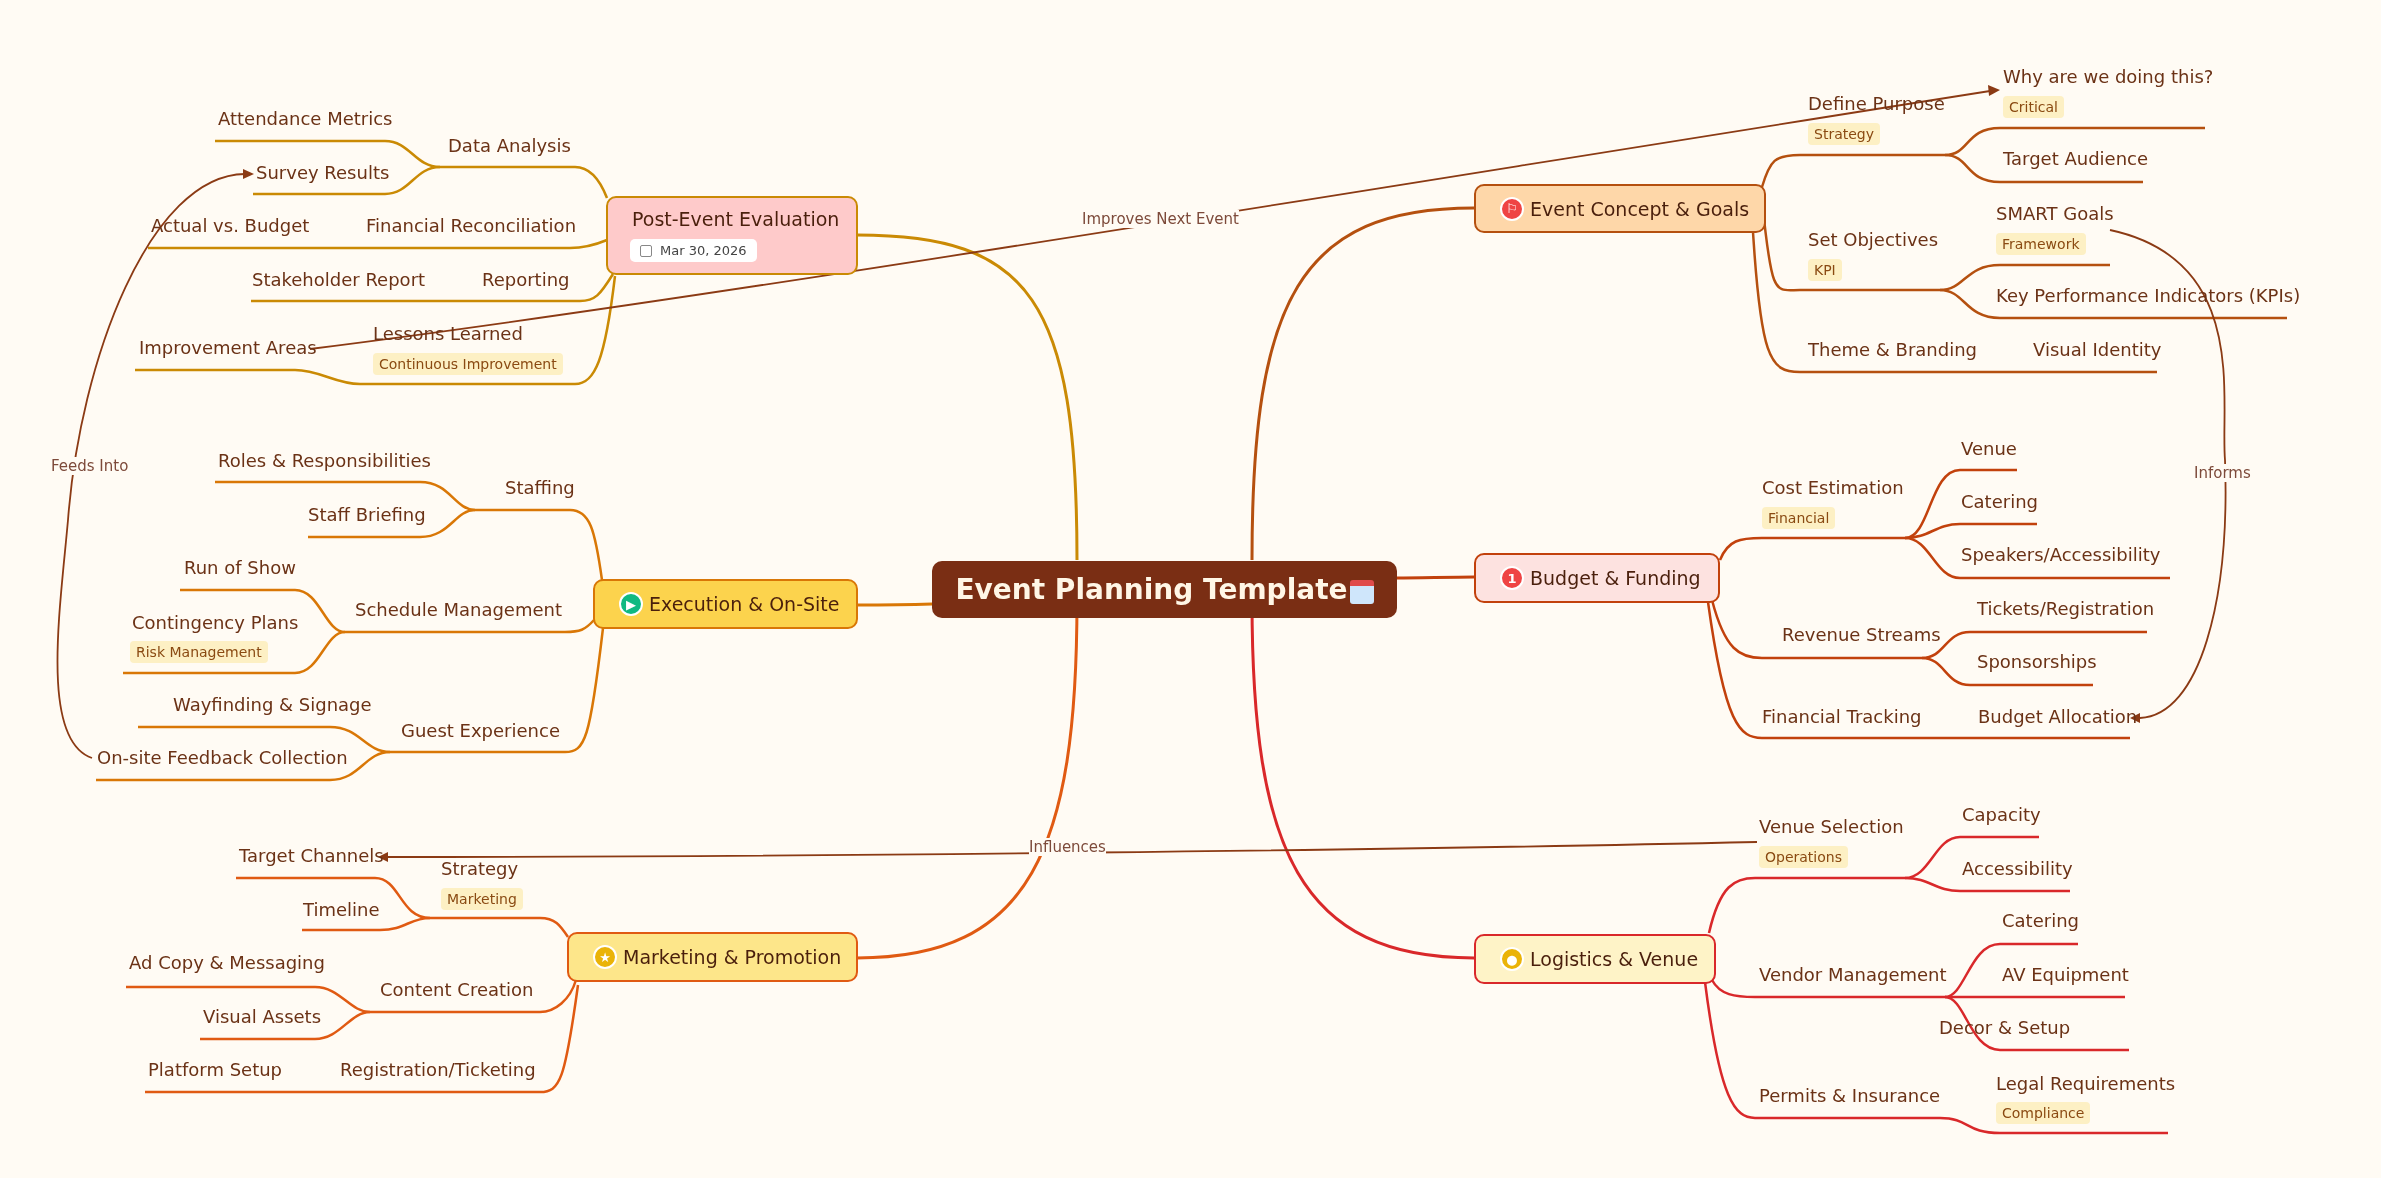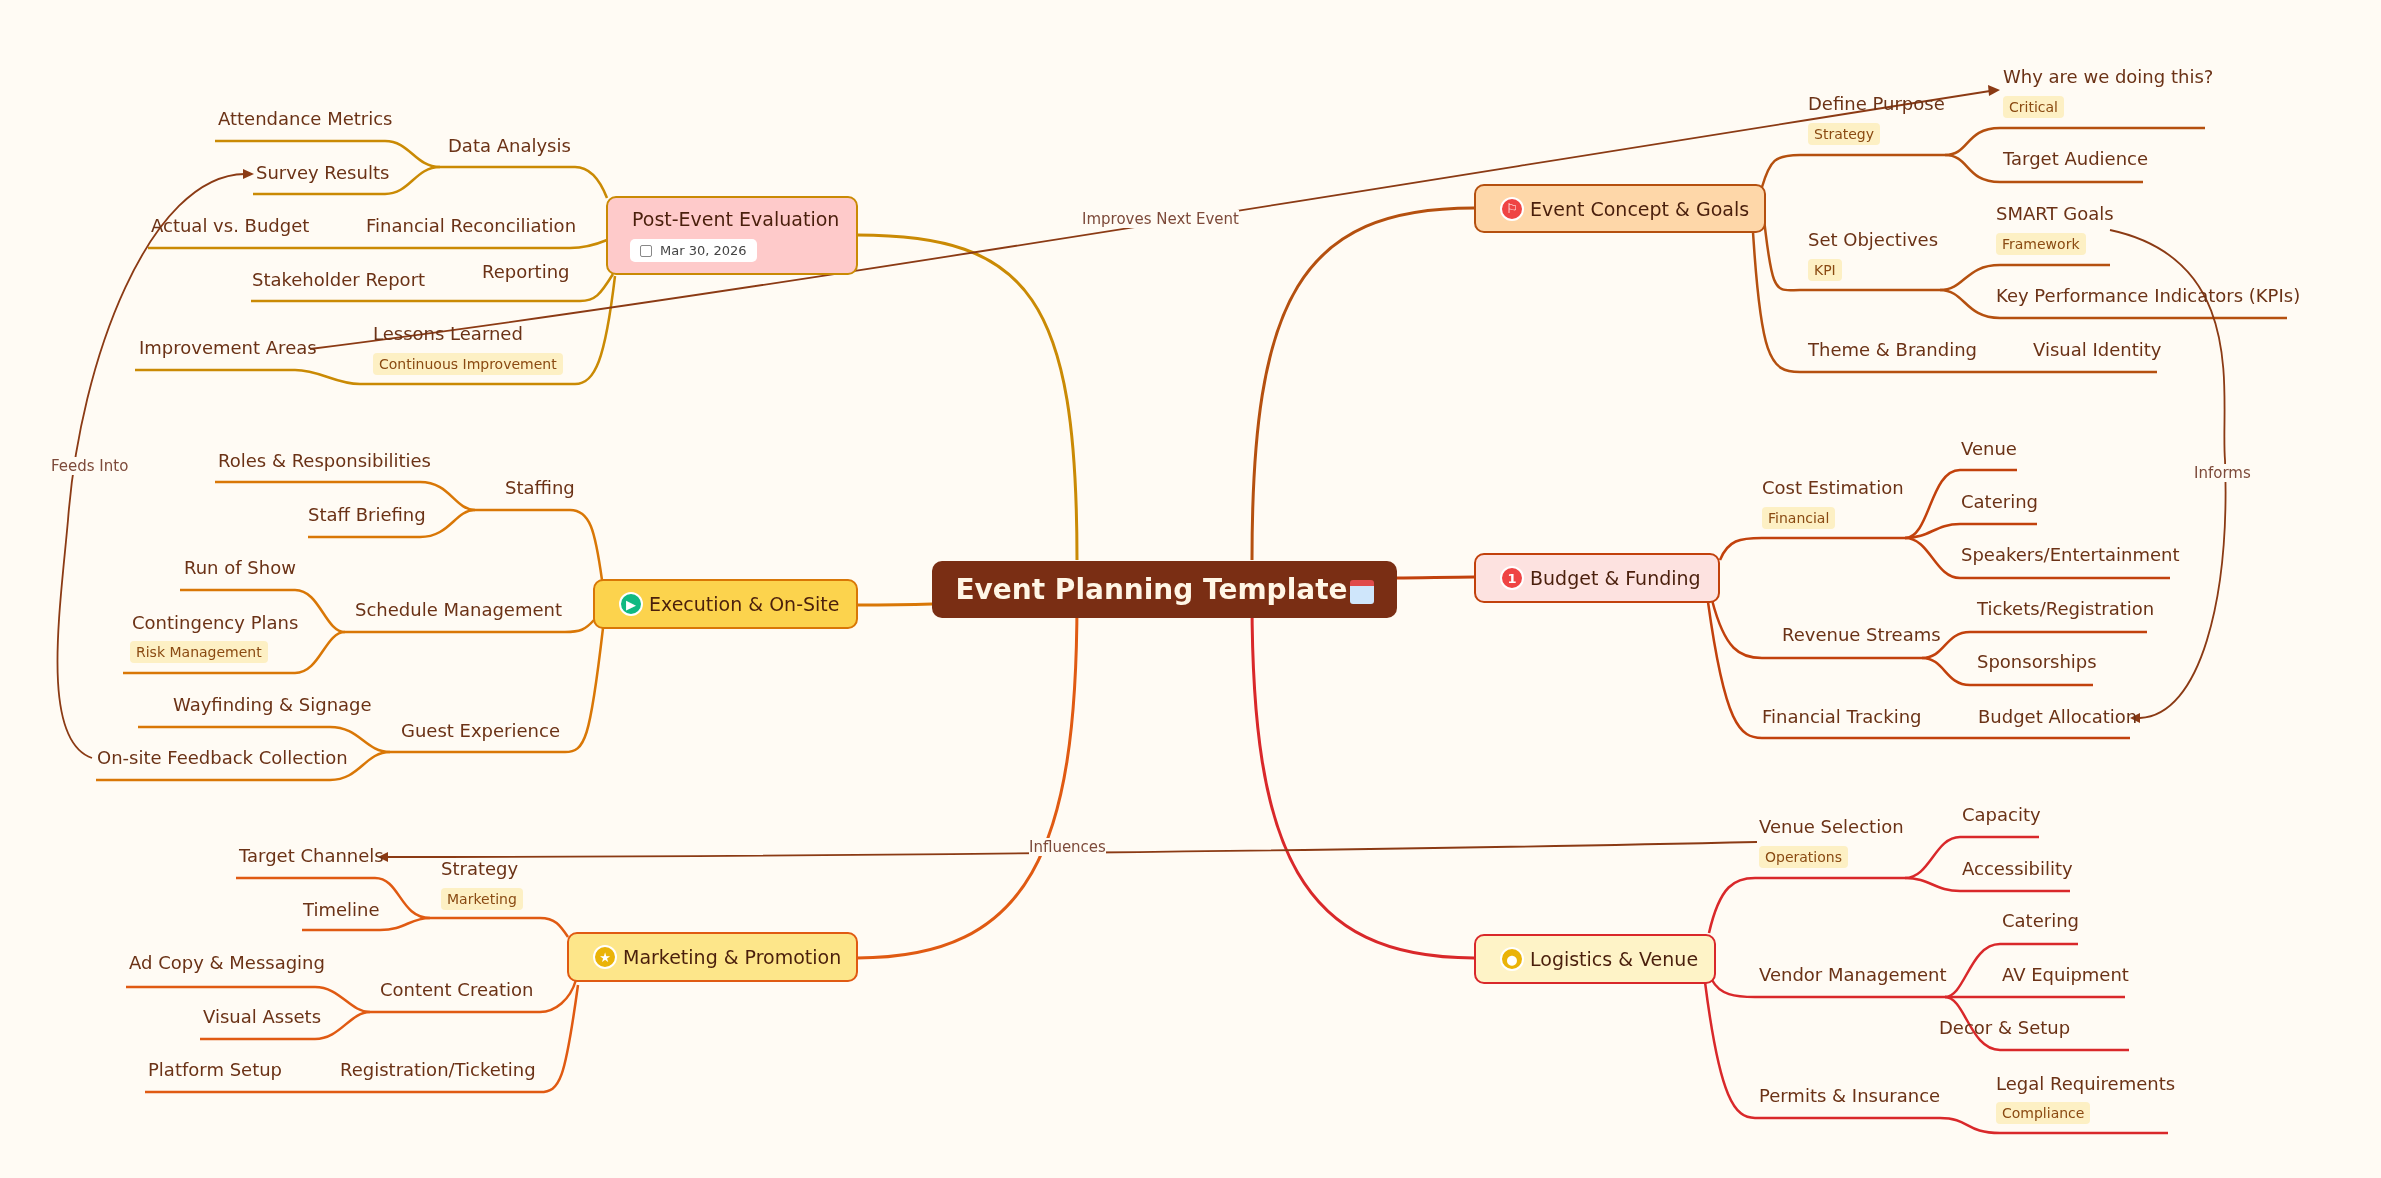--- a/index.html
+++ b/index.html
@@ -135,21 +135,21 @@
 <span class="t" style="left:1996px;top:203px;">SMART Goals</span>
 <span class="tag" style="left:1996px;top:233px;">Framework</span>
 <span class="t" style="left:1996px;top:285px;">Key Performance Indicators (KPIs)</span>
 <span class="t" style="left:1808px;top:339px;">Theme &amp; Branding</span>
 <span class="t" style="left:2033px;top:339px;">Visual Identity</span>
 
 <span class="t" style="left:1762px;top:477px;">Cost Estimation</span>
 <span class="tag" style="left:1762px;top:507px;">Financial</span>
 <span class="t" style="left:1961px;top:438px;">Venue</span>
 <span class="t" style="left:1961px;top:491px;">Catering</span>
-<span class="t" style="left:1961px;top:544px;">Speakers/Entertainment</span>
+<span class="t" style="left:1961px;top:544px;">Speakers/Accessibility</span>
 <span class="t" style="left:1762px;top:624px;margin-left:20px;">Revenue Streams</span>
 <span class="t" style="left:1977px;top:598px;">Tickets/Registration</span>
 <span class="t" style="left:1977px;top:651px;">Sponsorships</span>
 <span class="t" style="left:1762px;top:706px;">Financial Tracking</span>
 <span class="t" style="left:1978px;top:706px;">Budget Allocation</span>
 
 <span class="t" style="left:1759px;top:816px;">Venue Selection</span>
 <span class="tag" style="left:1759px;top:846px;">Operations</span>
 <span class="t" style="left:1962px;top:804px;">Capacity</span>
 <span class="t" style="left:1962px;top:858px;">Accessibility</span>
@@ -180,21 +180,21 @@
 <span class="tag" style="left:130px;top:641px;">Risk Management</span>
 <span class="t" style="left:401px;top:720px;">Guest Experience</span>
 <span class="t" style="left:147px;top:694px;margin-left:26px;">Wayfinding &amp; Signage</span>
 <span class="t" style="left:97px;top:747px;">On-site Feedback Collection</span>
 
 <span class="t" style="left:448px;top:135px;">Data Analysis</span>
 <span class="t" style="left:218px;top:108px;">Attendance Metrics</span>
 <span class="t" style="left:256px;top:162px;">Survey Results</span>
 <span class="t" style="left:366px;top:215px;">Financial Reconciliation</span>
 <span class="t" style="left:151px;top:215px;">Actual vs. Budget</span>
-<span class="t" style="left:482px;top:261px;">Reporting</span>
+<span class="t" style="left:482px;top:269px;">Reporting</span>
 <span class="t" style="left:252px;top:269px;">Stakeholder Report</span>
 <span class="t" style="left:373px;top:323px;">Lessons Learned</span>
 <span class="tag" style="left:373px;top:353px;">Continuous Improvement</span>
 <span class="t" style="left:139px;top:337px;">Improvement Areas</span>
 
 <span class="rel" style="left:1082px;top:210px;">Improves Next Event</span>
 <span class="rel" style="left:2194px;top:464px;">Informs</span>
 <span class="rel" style="left:1029px;top:838px;">Influences</span>
 <span class="rel" style="left:51px;top:457px;">Feeds Into</span>
 

